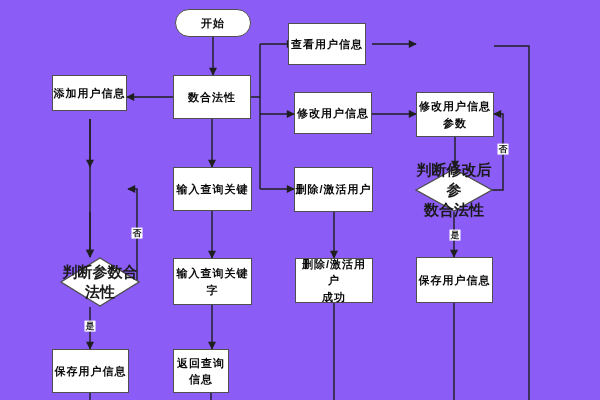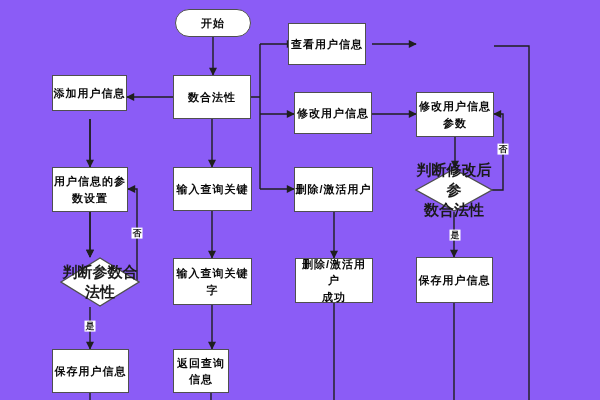--- a/index.html
+++ b/index.html
@@ -71,24 +71,20 @@
   </div>
 
   <div class="node box" style="left:173px;top:75px;width:78px;height:44px">
     <span class="lbl">数合法性</span>
   </div>
 
   <div class="node box" style="left:52px;top:75px;width:75px;height:36px">
     <span class="lbl">添加用户信息</span>
   </div>
 
-  <div class="node box" style="left:52px;top:167px;width:76px;height:45px">
-    <span class="lbl">用户信息的参
-数设置</span>
-  </div>
 
   <div class="node diamond" style="left:60px;top:257px;width:80px;height:50px">
     <svg width="80" height="50" viewBox="0 0 80 50">
       <polygon points="1,25 40,1 79,25 40,49"></polygon>
     </svg>
     <span class="lbl">判断参数合
 法性</span>
   </div>
 
   <div class="node box" style="left:52px;top:349px;width:77px;height:44px">

